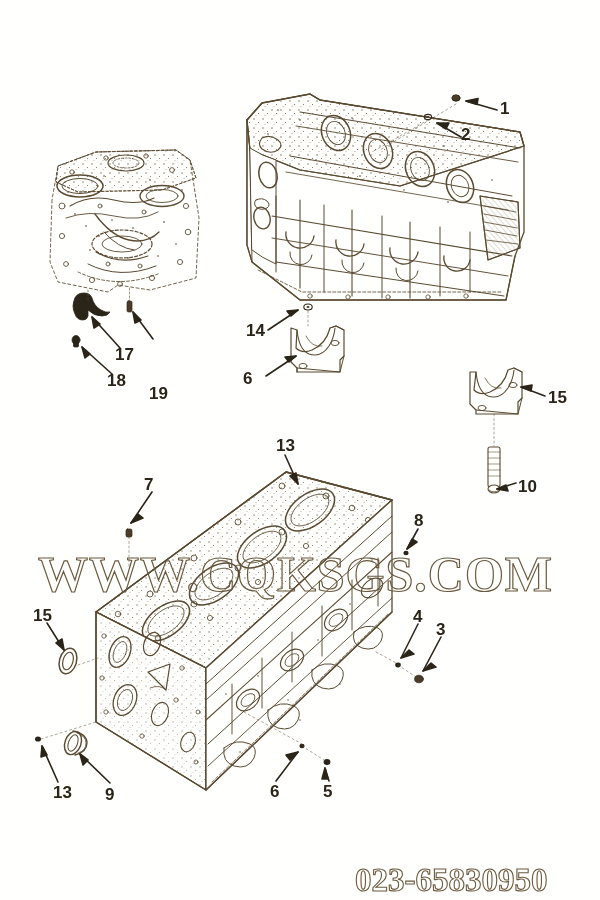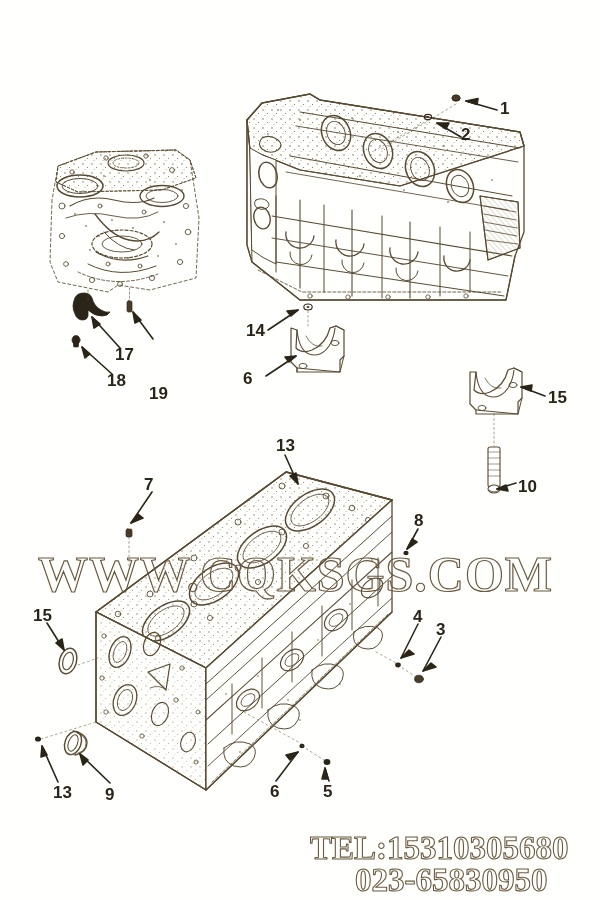--- a/index.html
+++ b/index.html
@@ -517,16 +517,15 @@
   <div class="callout" style="left:33px;top:607px;">15</div>
   <div class="callout" style="left:246px;top:322px;">14</div>
   <div class="callout" style="left:243px;top:370px;">6</div>
   <div class="callout" style="left:548px;top:389px;">15</div>
   <div class="callout" style="left:276px;top:437px;">13</div>
   <div class="callout" style="left:115px;top:346px;">17</div>
   <div class="callout" style="left:107px;top:372px;">18</div>
   <div class="callout" style="left:149px;top:337px;margin-top:48px;">19</div>
 
   <div class="wm" id="wm-main">WWW.CQKSGS.COM</div>
-  <div class="wm" id="wm-tel1">TEL:15310305680</div>
   <div class="wm" id="wm-tel2">023-65830950</div>
 
 </div>
 
 </body></html>

